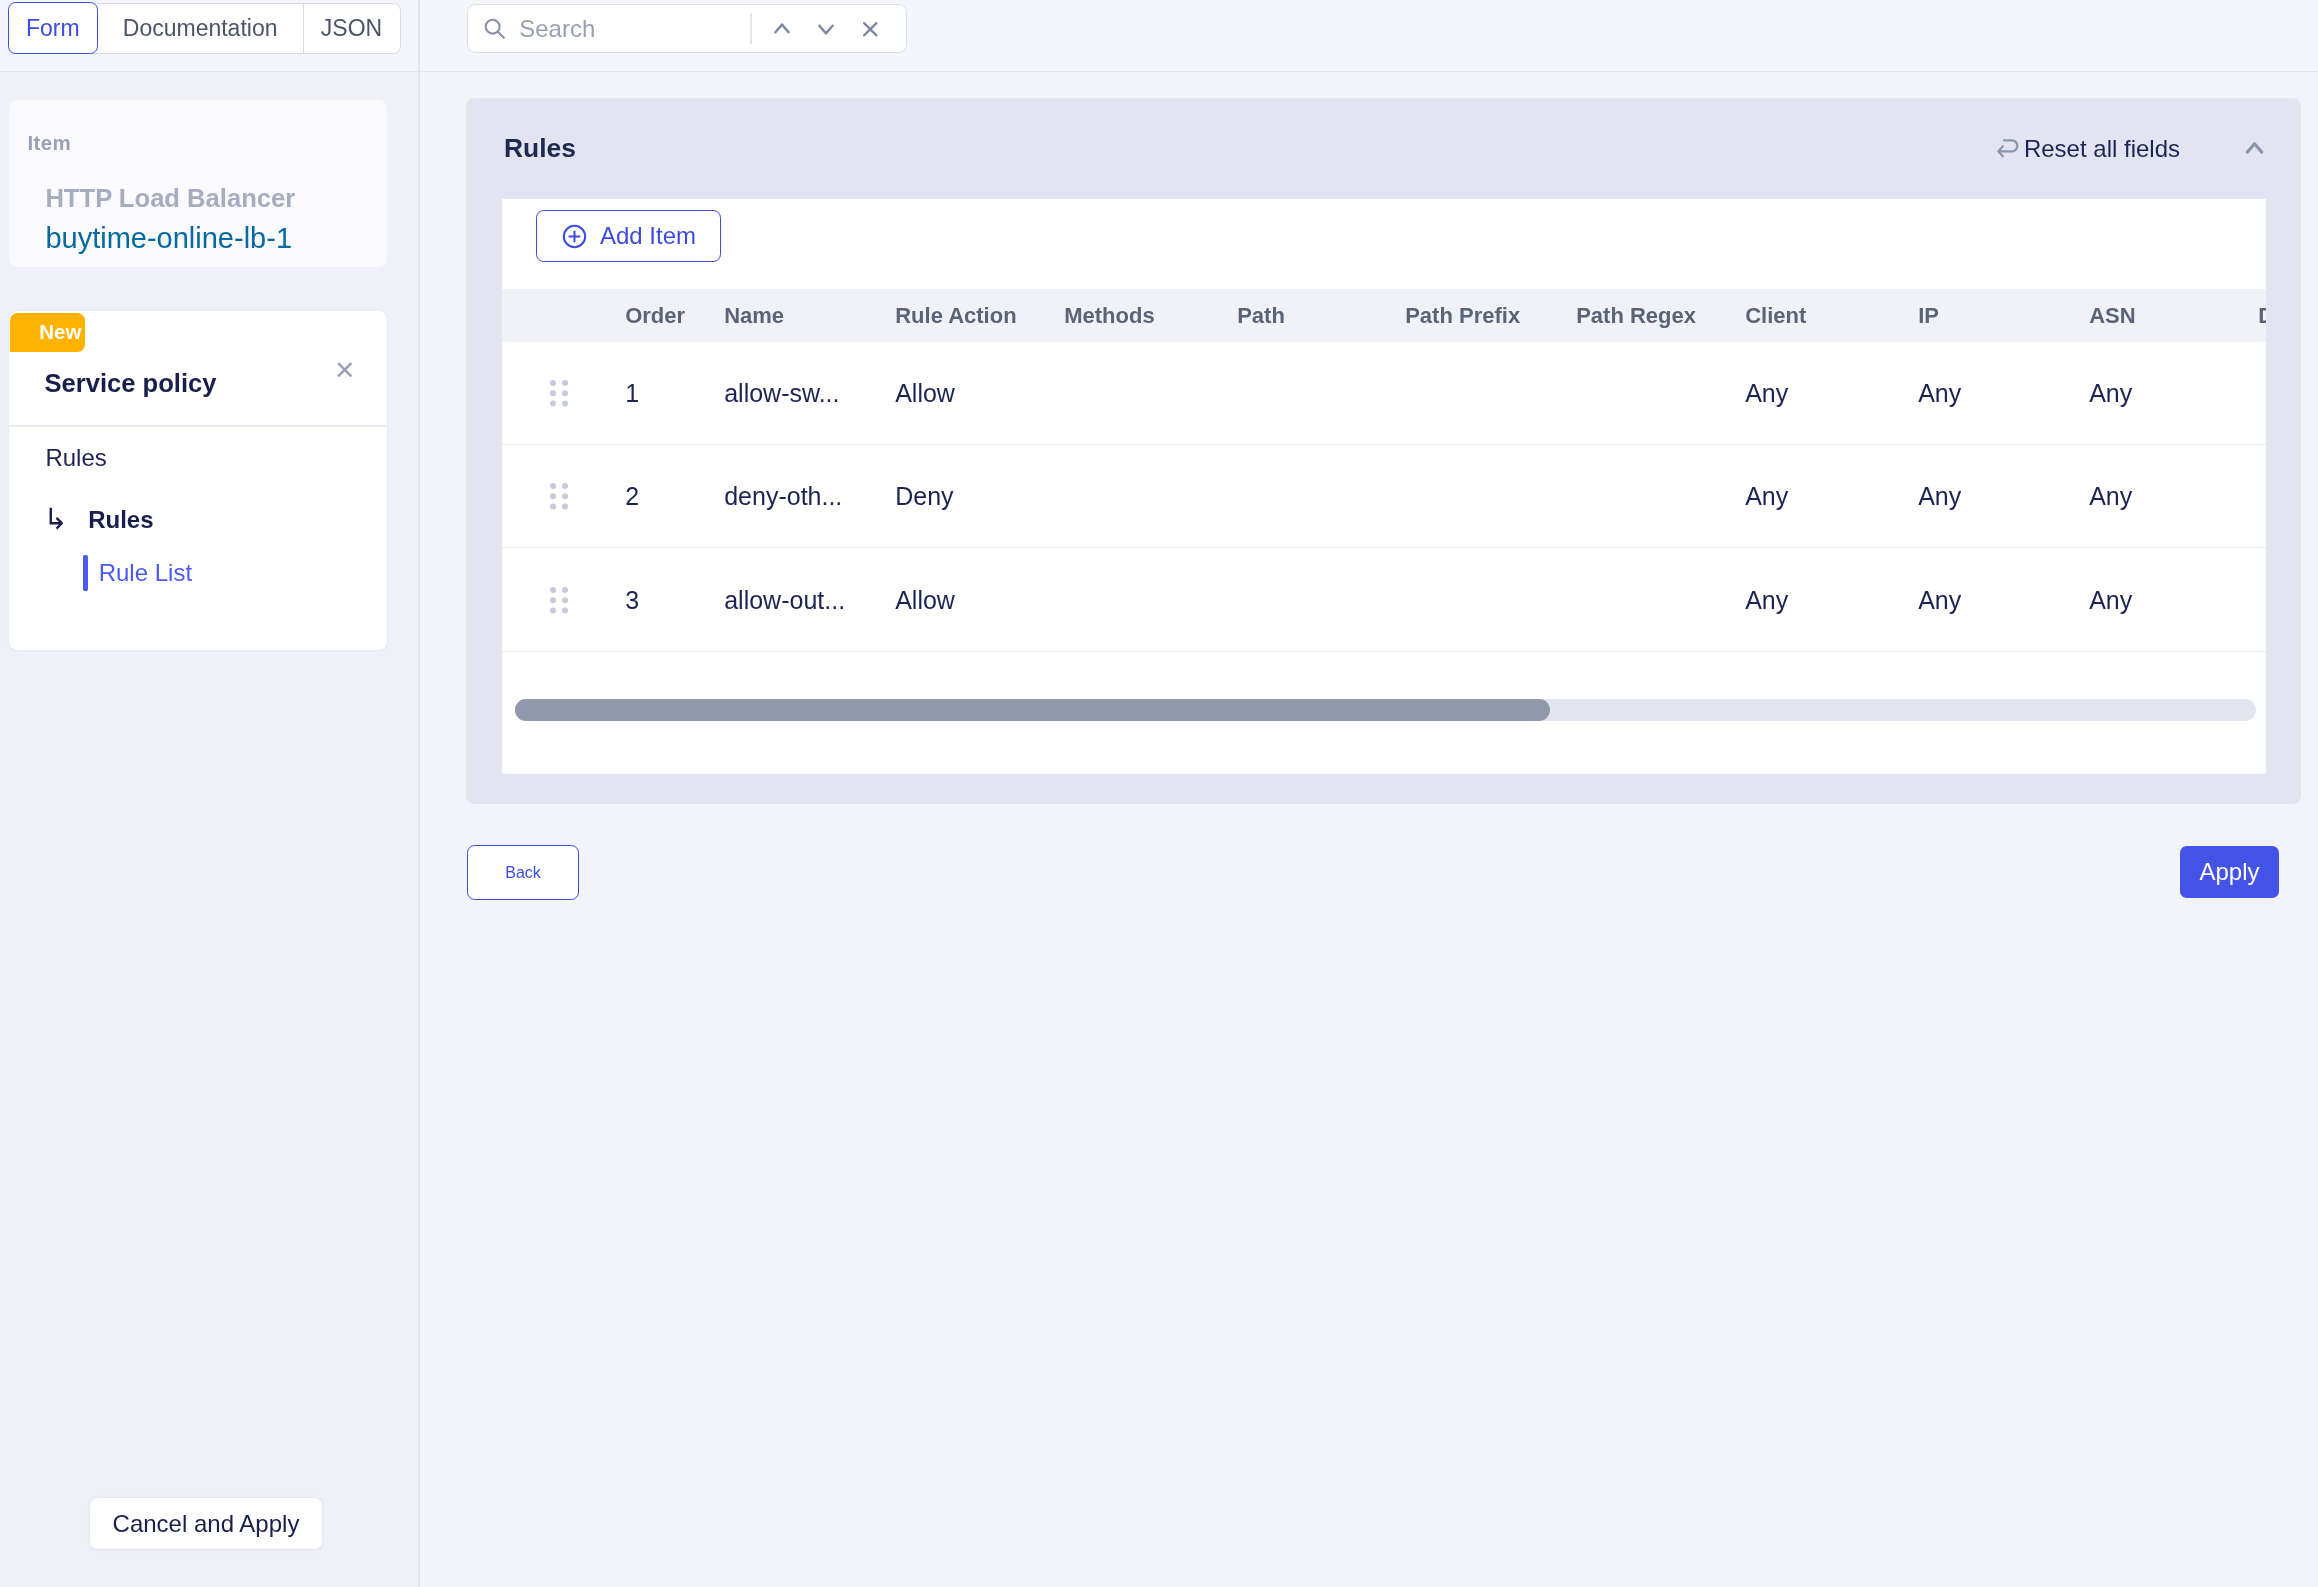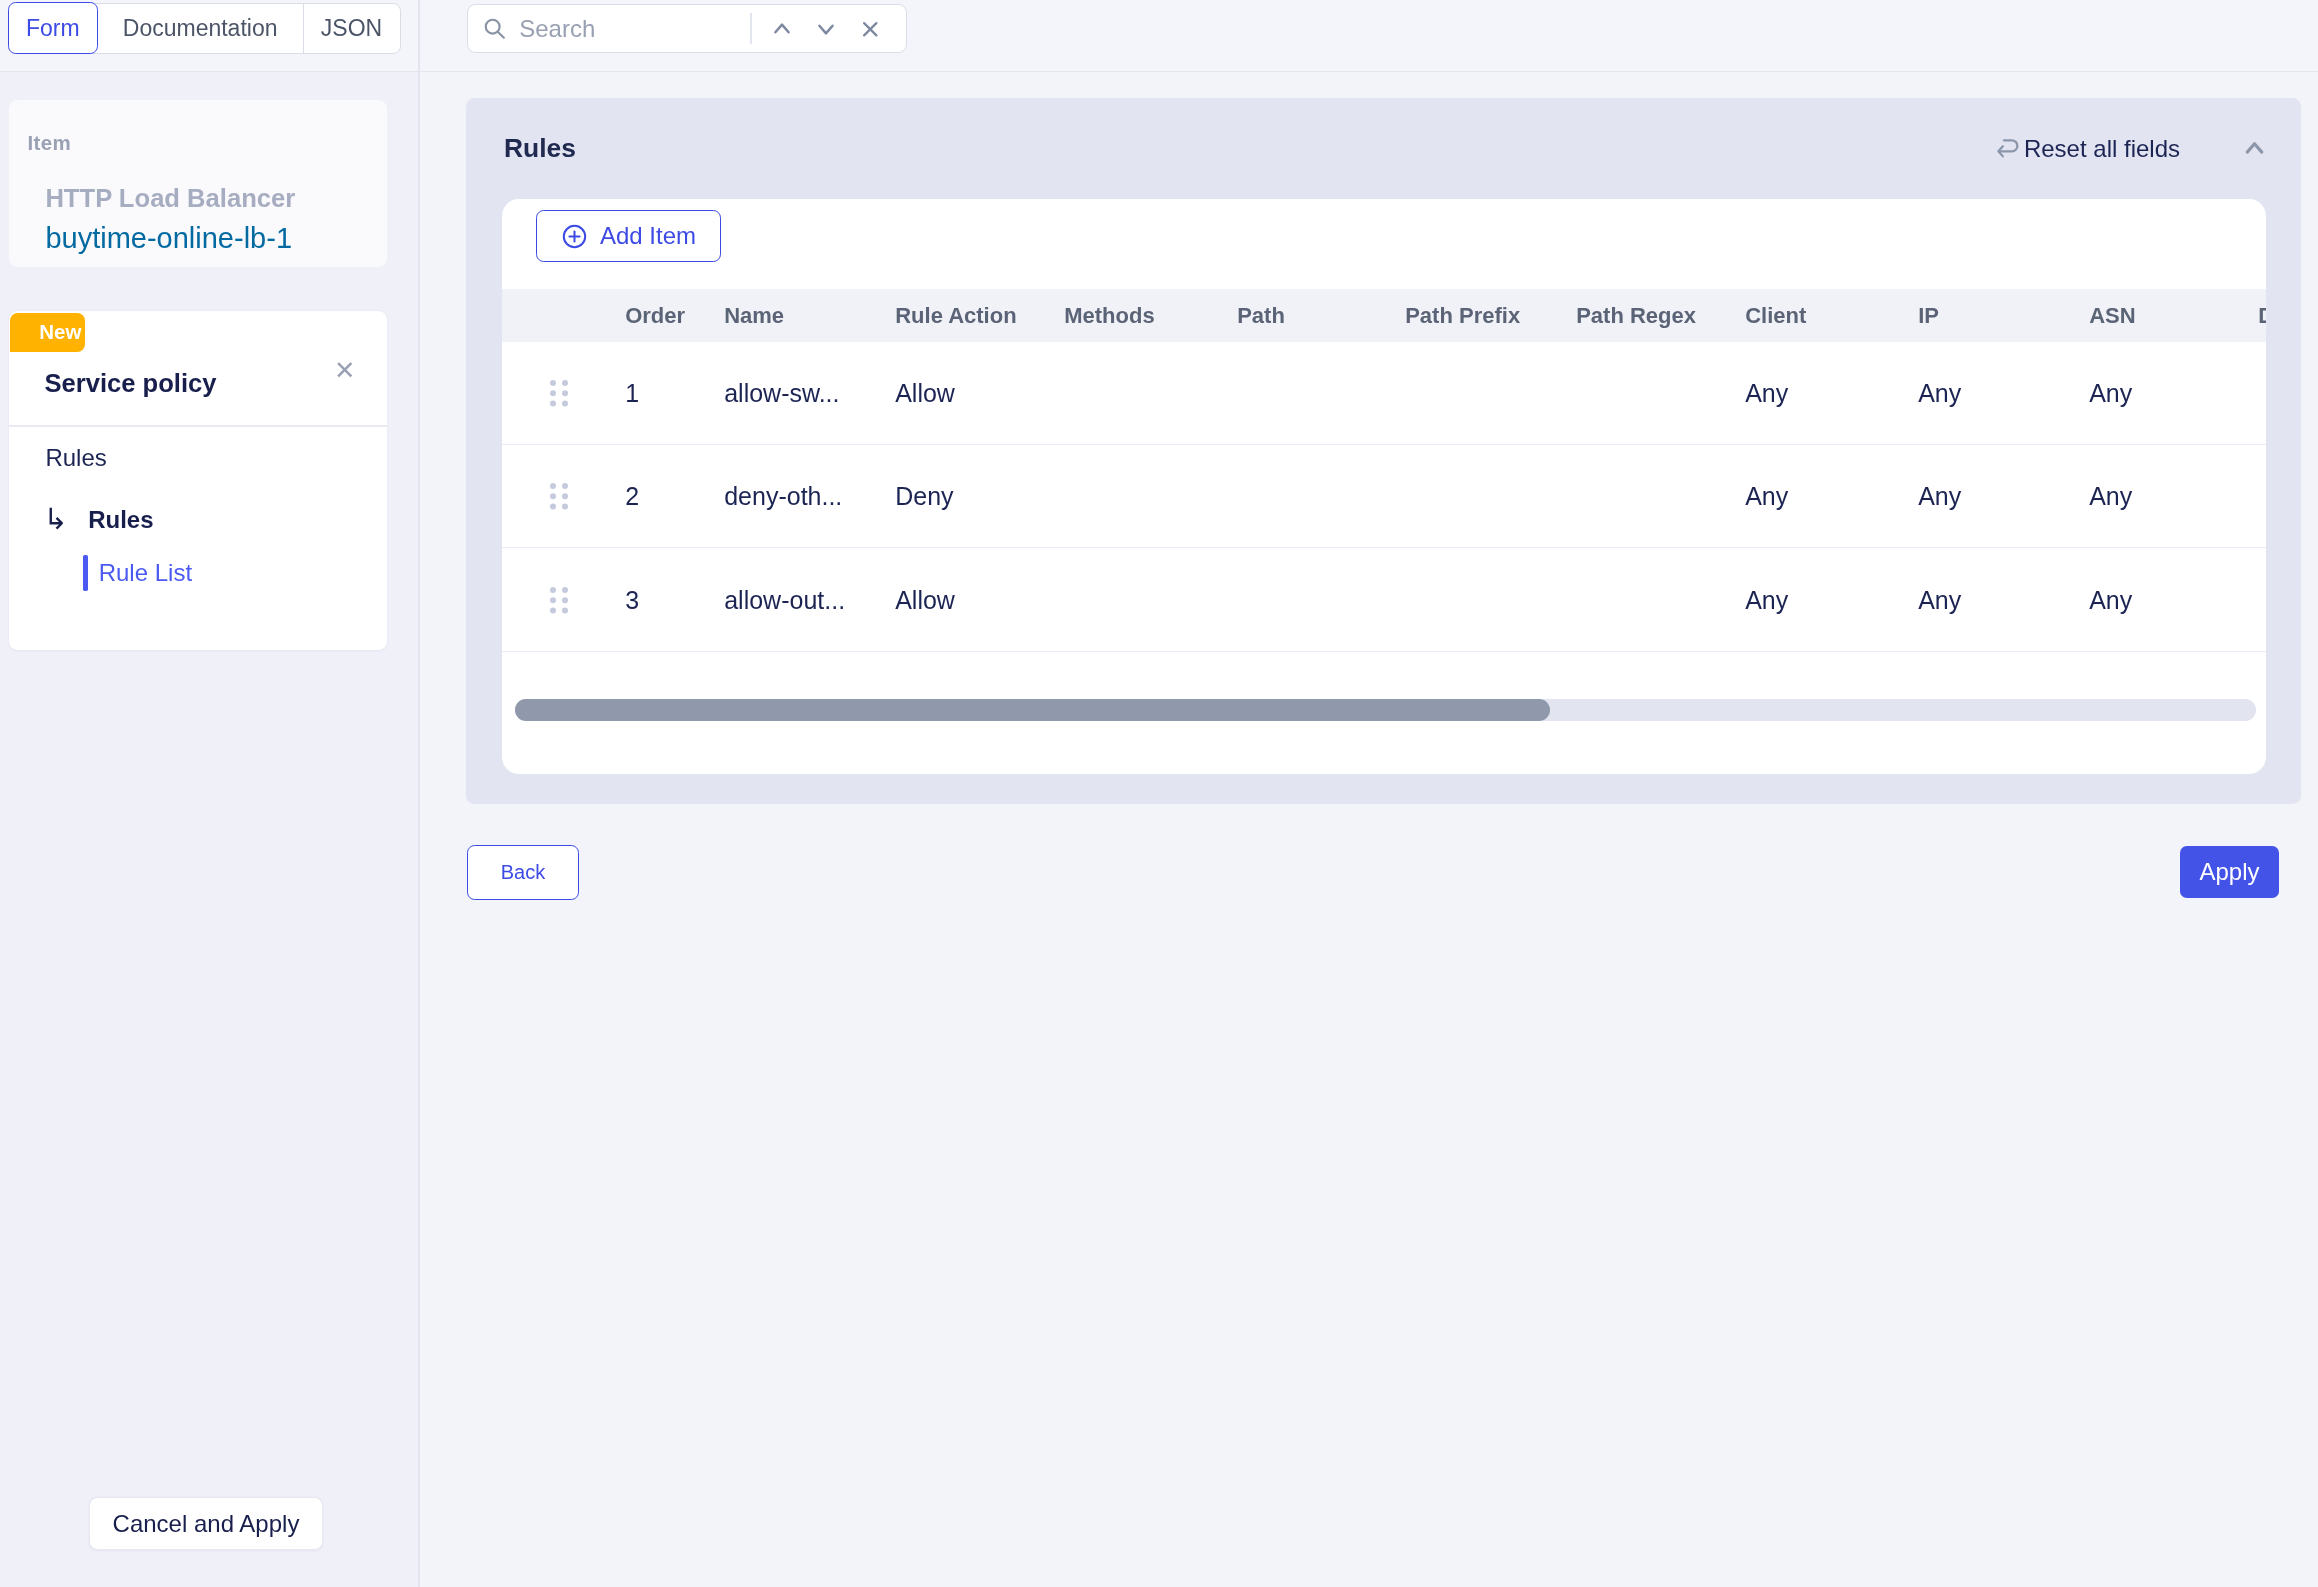--- a/index.html
+++ b/index.html
@@ -119,21 +119,21 @@
     display:flex; align-items:center; justify-content:space-between;
     padding:0 32px 0 38px;
   }
   .panel-title { font-size:26.4px; font-weight:bold; color:#20294F; }
   .panel-header-right { display:flex; align-items:center; gap:60px; }
   .reset-group { display:flex; align-items:center; gap:2px; cursor:pointer; }
   .reset-label { font-size:24px; color:#1C2453; }
 
   .card {
     position:absolute; left:36px; top:101px; width:1764px; height:575px;
-    background:#FFFFFF; border-radius:17px; overflow:hidden;
+    background:#FFFFFF; border-radius:1px; overflow:hidden;
   }
   .add-item-btn {
     position:absolute; left:34px; top:11px; height:52px; padding:0 24px;
     border:1.7px solid #3D4BE5; border-radius:7.7px; background:#FFFFFF;
     display:flex; align-items:center; gap:12px;
     font-size:24px; color:#3D4BE5; cursor:pointer;
   }
   
   .t-grid {
     display:grid;
@@ -165,21 +165,21 @@
   }
   .hscroll-thumb {
     position:absolute; left:0; top:0; width:1035px; height:22px;
     background:#8F99AB; border-radius:11px; cursor:pointer;
   }
   
   .back-btn {
     position:absolute; left:467px; top:845px; width:112px; height:55px;
     background:#FFFFFF; border:1.7px solid #3D4BE5; border-radius:7.7px;
     display:flex; align-items:center; justify-content:center;
-    font-size:20px; color:#3D4BE5; cursor:pointer; z-index:2;
+    font-size:16px; color:#3D4BE5; cursor:pointer; z-index:2;
   }
   .apply-btn {
     position:absolute; left:2180px; top:846px; width:99px; height:52px;
     background:#4353E8; border:none; border-radius:6.8px;
     display:flex; align-items:center; justify-content:center;
     font-size:24px; color:#FFFFFF; cursor:pointer; z-index:2;
   }
   svg { display:block; }
 </style>
 </head>

